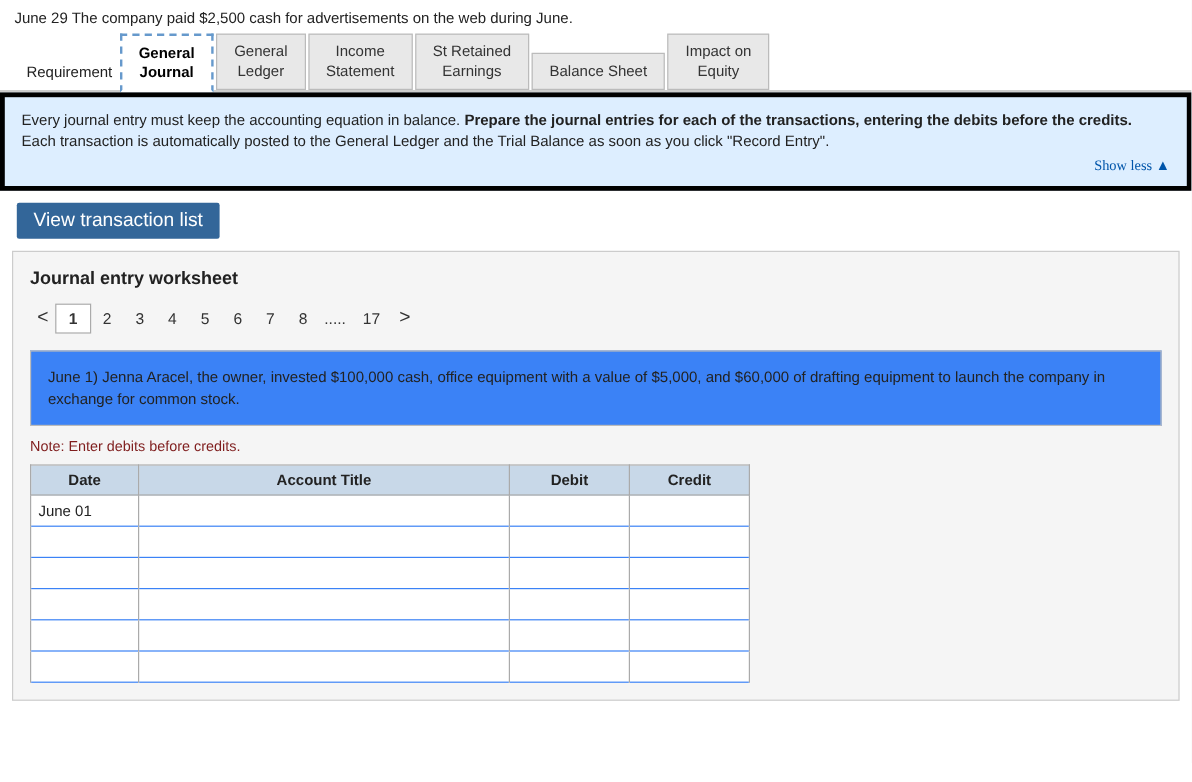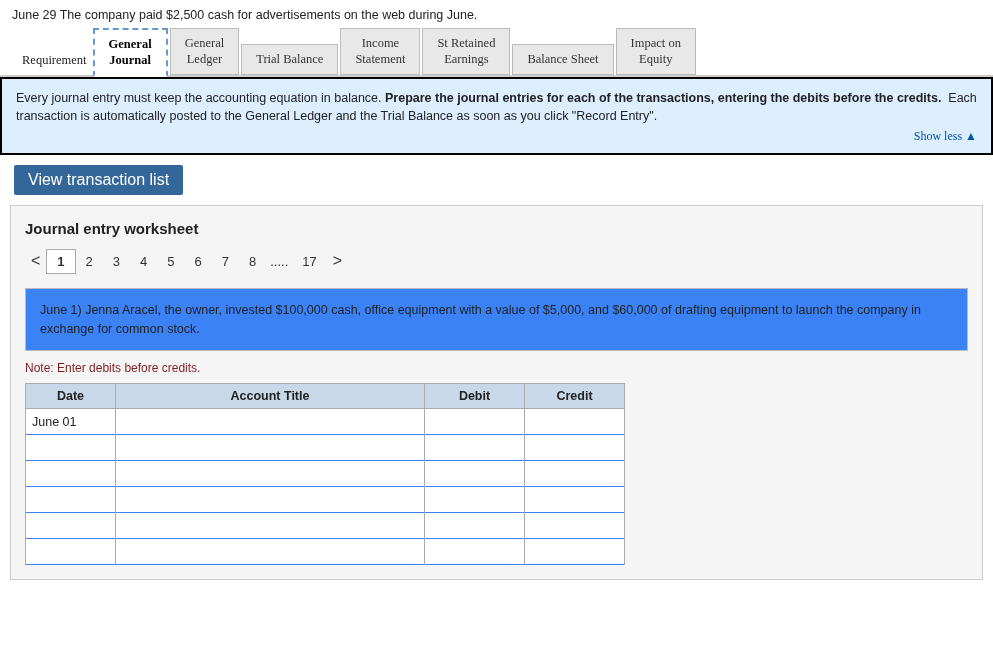--- a/index.html
+++ b/index.html
@@ -27,21 +27,20 @@
     .tab-item {
       padding: 6px 14px;
       font-size: 12.5px;
       text-align: center;
       cursor: pointer;
       border: 1px solid transparent;
       line-height: 1.3;
       white-space: nowrap;
       margin-right: 2px;
       align-self: flex-end;
-      font-family: Liberation Serif, serif;
     }
     .tab-item.requirement {
       border: none;
       font-weight: normal;
       cursor: default;
       padding-right: 4px;
     }
     .tab-item.active {
       background: #fff;
       border: 2px dashed #6699cc;
@@ -52,21 +51,21 @@
     }
     .tab-item:not(.active):not(.requirement) {
       background: #e8e8e8;
       border: 1px solid #bbb;
       color: #333;
     }
 
     
     .info-box {
       background: #ddeeff;
-      border: 2px solid #000000;
+      border: 4px solid #000000;
       padding: 10px 14px 8px 14px;
       font-size: 12.5px;
       line-height: 1.5;
       position: relative;
     }
     .info-box b { font-weight: bold; }
     .show-less {
       position: absolute;
       bottom: 8px;
       right: 14px;
@@ -209,21 +208,20 @@
 
 <div class="top-text">
   <span>June 29  The company paid $2,500 cash for advertisements on the web during June.</span>
 </div>
 
 
 <div class="tabs-bar">
   <div class="tab-item requirement">Requirement</div>
   <div class="tab-item active">General<br>Journal</div>
   <div class="tab-item">General<br>Ledger</div>
-  <div class="tab-item">Trial Balance</div>
   <div class="tab-item">Income<br>Statement</div>
   <div class="tab-item">St Retained<br>Earnings</div>
   <div class="tab-item">Balance Sheet</div>
   <div class="tab-item">Impact on<br>Equity</div>
 </div>
 
 
 <div class="info-box">
   <span>Every journal entry must keep the accounting equation in balance.&nbsp;</span><b>Prepare the journal entries for each of the transactions, entering the debits before the credits.</b><span>&nbsp; Each transaction is automatically posted to the General Ledger and the Trial Balance as soon as you click "Record Entry".</span>
   <br><br>

